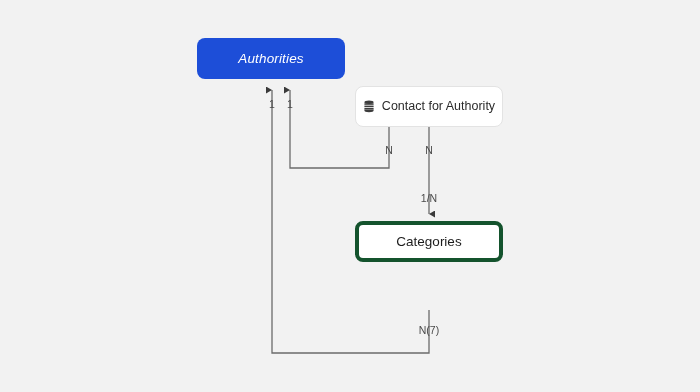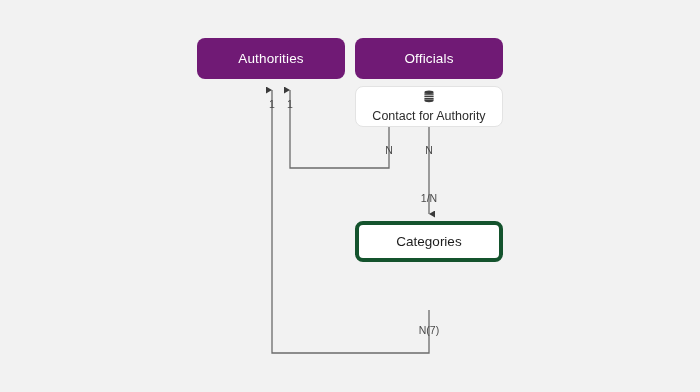--- a/index.html
+++ b/index.html
@@ -26,25 +26,26 @@
     height: 392px;
   }
   .node {
     position: absolute;
     box-sizing: border-box;
     display: flex;
     align-items: center;
     justify-content: center;
   }
   .header-node {
-    background: #701a75;
+    background: #1d4ed8;
     border-radius: 8px;
     color: #ffffff;
     font-size: 13.5px;
     letter-spacing: 0.15px;
+    font-style: italic;
   }
   .field-node {
     background: #ffffff;
     border: 1px solid #e3e3e3;
     border-radius: 8px;
     color: #2b2b2b;
     font-size: 12.5px;
     gap: 7px;
   }
   .selected-node {
@@ -92,25 +93,22 @@
 
     <path d="M389,127 L389,168 L290,168 L290,90" fill="none" stroke="#6b6b6b" stroke-width="1.3" marker-end="url(#arrowUp)"></path>
 
     <path d="M429,127 L429,214" fill="none" stroke="#6b6b6b" stroke-width="1.3" marker-end="url(#arrowDown)"></path>
   </svg>
 
   <div class="node header-node" style="left:197px; top:38px; width:148px; height:41px;">
     <span class="node-label">Authorities</span>
   </div>
 
-  <div class="node header-node" style="left:355px; top:38px; width:148px; height:41px;">
-    <span class="node-label">Officials</span>
-  </div>
 
-  <div class="node field-node" style="left:355px; top:86px; width:148px; height:41px;flex-direction:column;">
+  <div class="node field-node" style="left:355px; top:86px; width:148px; height:41px;">
     <span class="db-icon">
       <svg viewBox="0 0 12 13" width="12" height="13" xmlns="http://www.w3.org/2000/svg">
         <ellipse cx="6" cy="2.2" rx="4.6" ry="1.7" fill="#3c3c3c"></ellipse>
         <rect x="1.4" y="3.3" width="9.2" height="1.5" fill="#3c3c3c"></rect>
         <rect x="1.4" y="5.6" width="9.2" height="1.5" fill="#3c3c3c"></rect>
         <rect x="1.4" y="7.9" width="9.2" height="1.5" fill="#3c3c3c"></rect>
         <path d="M1.4,9.6 L1.4,10.6 A4.6,1.7 0 0 0 10.6,10.6 L10.6,9.6 Z" fill="#3c3c3c"></path>
       </svg>
     </span>
     <span class="node-label">Contact for Authority</span>

